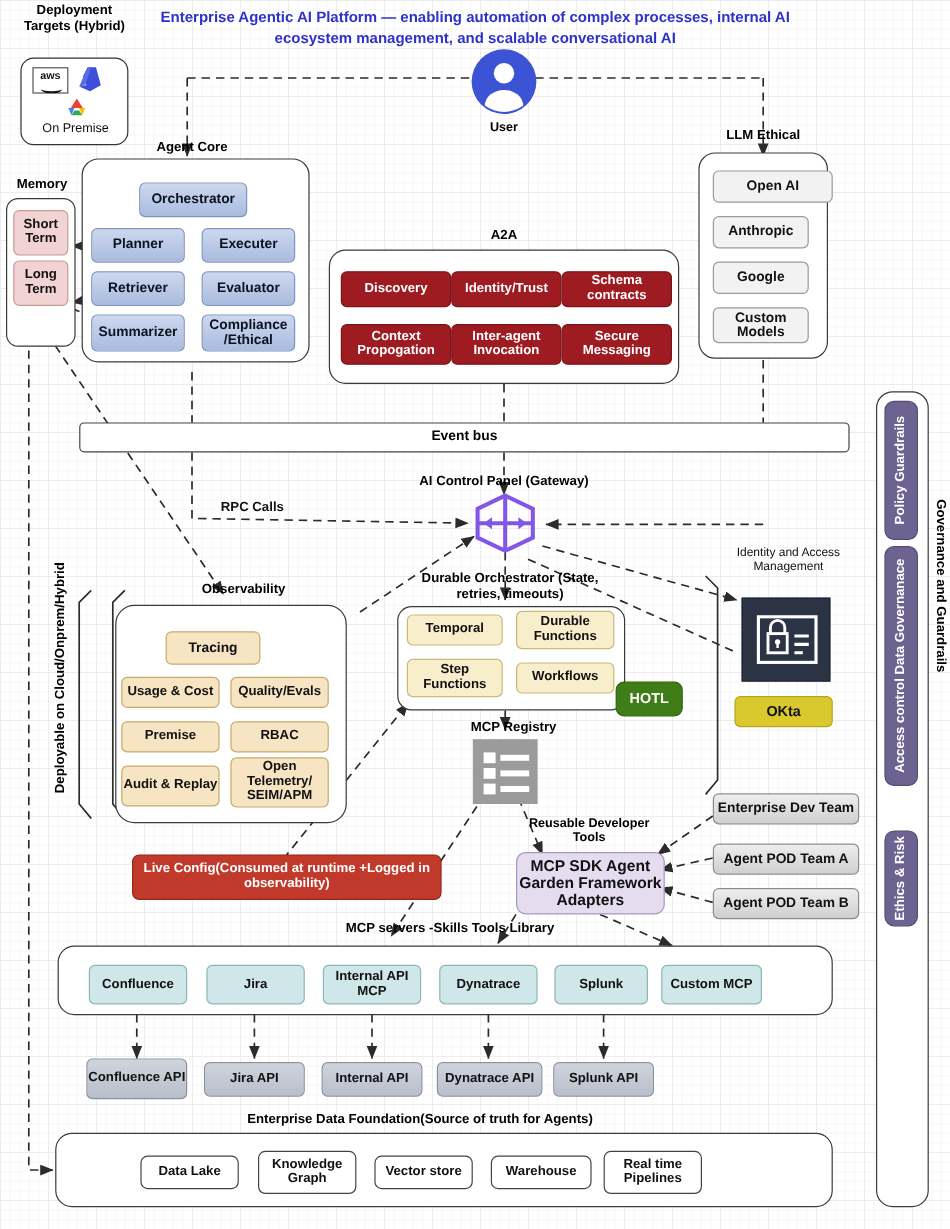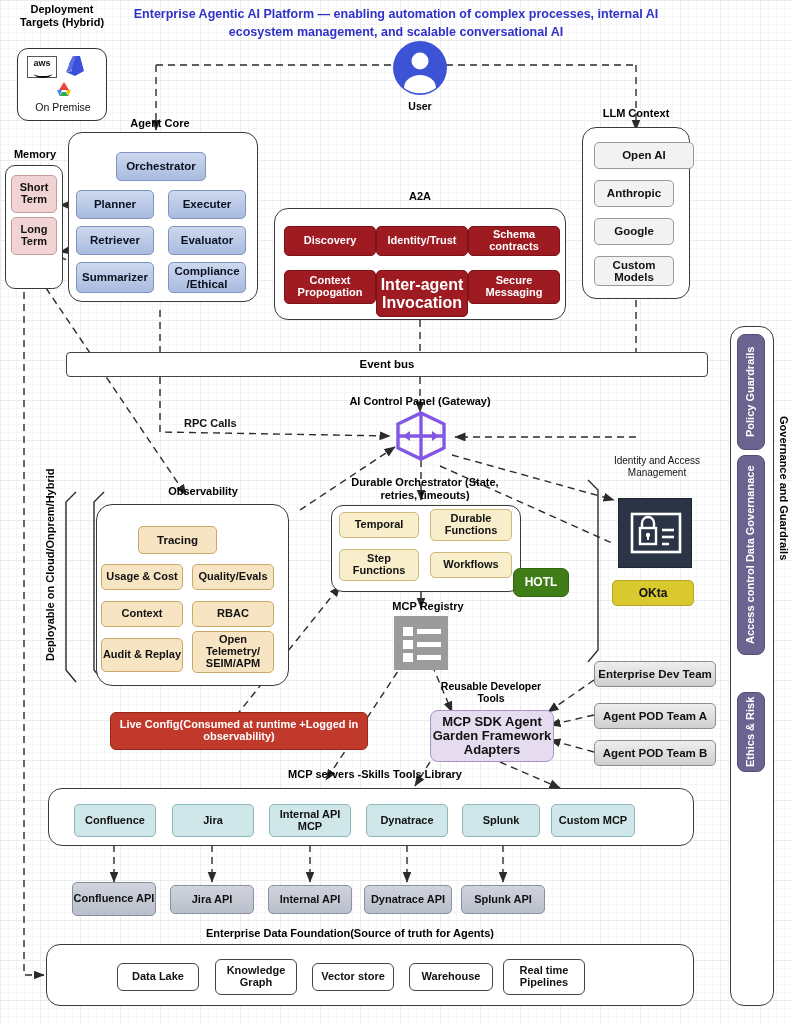--- a/index.html
+++ b/index.html
@@ -173,24 +173,24 @@
   <div class="chip blue" style="left:168px;top:226px;width:78px;height:29px;font-size:11.5px;">Evaluator</div>
   <div class="chip blue" style="left:76px;top:262px;width:78px;height:31px;font-size:11.5px;">Summarizer</div>
   <div class="chip blue" style="left:168px;top:262px;width:78px;height:31px;font-size:11.5px;">Compliance /Ethical</div>
 
   <div class="lbl" style="left:380px;top:190px;width:80px;font-size:11px;">A2A</div>
   <div class="grp" style="left:274px;top:208px;width:292px;height:112px;"></div>
   <div class="chip red" style="left:284px;top:226px;width:92px;height:30px;font-size:11px;">Discovery</div>
   <div class="chip red" style="left:376px;top:226px;width:92px;height:30px;font-size:11px;">Identity/Trust</div>
   <div class="chip red" style="left:468px;top:226px;width:92px;height:30px;font-size:11px;">Schema contracts</div>
   <div class="chip red" style="left:284px;top:270px;width:92px;height:34px;font-size:11px;">Context Propogation</div>
-  <div class="chip red" style="left:376px;top:270px;width:92px;height:47px;font-size:16px;text-align:center;">Inter-agent Invocation</div>
+  <div class="chip red" style="left:376px;top:270px;width:92px;height:34px;font-size:11px;text-align:center;">Inter-agent Invocation</div>
   <div class="chip red" style="left:468px;top:270px;width:92px;height:34px;font-size:11px;">Secure Messaging</div>
 
-  <div class="lbl" style="left:586px;top:107px;width:100px;font-size:11px;">LLM Context</div>
+  <div class="lbl" style="left:586px;top:107px;width:100px;font-size:11px;">LLM Ethical</div>
   <div class="grp" style="left:582px;top:127px;width:108px;height:172px;"></div>
   <div class="chip gray" style="left:594px;top:142px;width:100px;height:27px;font-size:11.5px;">Open AI</div>
   <div class="chip gray" style="left:594px;top:180px;width:80px;height:27px;font-size:11.5px;">Anthropic</div>
   <div class="chip gray" style="left:594px;top:218px;width:80px;height:27px;font-size:11.5px;">Google</div>
   <div class="chip gray" style="left:594px;top:256px;width:80px;height:30px;font-size:11.5px;">Custom Models</div>
 
   <div class="abs" style="left:66px;top:352px;width:642px;height:25px;border:1.3px solid #444;
               border-radius:4px;background:#fff;"></div>
   <div class="lbl" style="left:66px;top:358px;width:642px;font-size:11.5px;">Event bus</div>
 
@@ -206,21 +206,21 @@
   </div>
   <div class="edgelbl" style="left:184px;top:417px;font-size:11px;">RPC Calls</div>
 
   <div class="lbl vert180" style="left:44px;top:430px;width:18px;height:270px;font-size:11px;">Deployable on Cloud/Onprem/Hybrid</div>
 
   <div class="lbl" style="left:148px;top:485px;width:110px;font-size:11px;">Observability</div>
   <div class="grp" style="left:96px;top:504px;width:193px;height:182px;border-radius:16px;"></div>
   <div class="chip tan" style="left:138px;top:526px;width:79px;height:28px;font-size:11.5px;">Tracing</div>
   <div class="chip tan" style="left:101px;top:564px;width:82px;height:26px;font-size:11px;">Usage &amp; Cost</div>
   <div class="chip tan" style="left:192px;top:564px;width:82px;height:26px;font-size:11px;">Quality/Evals</div>
-  <div class="chip tan" style="left:101px;top:601px;width:82px;height:26px;font-size:11px;">Context</div>
+  <div class="chip tan" style="left:101px;top:601px;width:82px;height:26px;font-size:11px;">Premise</div>
   <div class="chip tan" style="left:192px;top:601px;width:82px;height:26px;font-size:11px;">RBAC</div>
   <div class="chip tan" style="left:101px;top:638px;width:82px;height:34px;font-size:11px;">Audit &amp; Replay</div>
   <div class="chip tan" style="left:192px;top:631px;width:82px;height:42px;font-size:11px;">Open Telemetry/ SEIM/APM</div>
 
   <div class="lbl" style="left:337px;top:476px;width:176px;font-size:11px;">Durable Orchestrator (State, retries, timeouts)</div>
   <div class="grp" style="left:331px;top:505px;width:190px;height:87px;border-radius:12px;"></div>
   <div class="chip cream" style="left:339px;top:512px;width:80px;height:26px;font-size:11px;">Temporal</div>
   <div class="chip cream" style="left:430px;top:509px;width:82px;height:32px;font-size:11px;">Durable Functions</div>
   <div class="chip cream" style="left:339px;top:549px;width:80px;height:32px;font-size:11px;">Step Functions</div>
   <div class="chip cream" style="left:430px;top:552px;width:82px;height:26px;font-size:11px;">Workflows</div>

